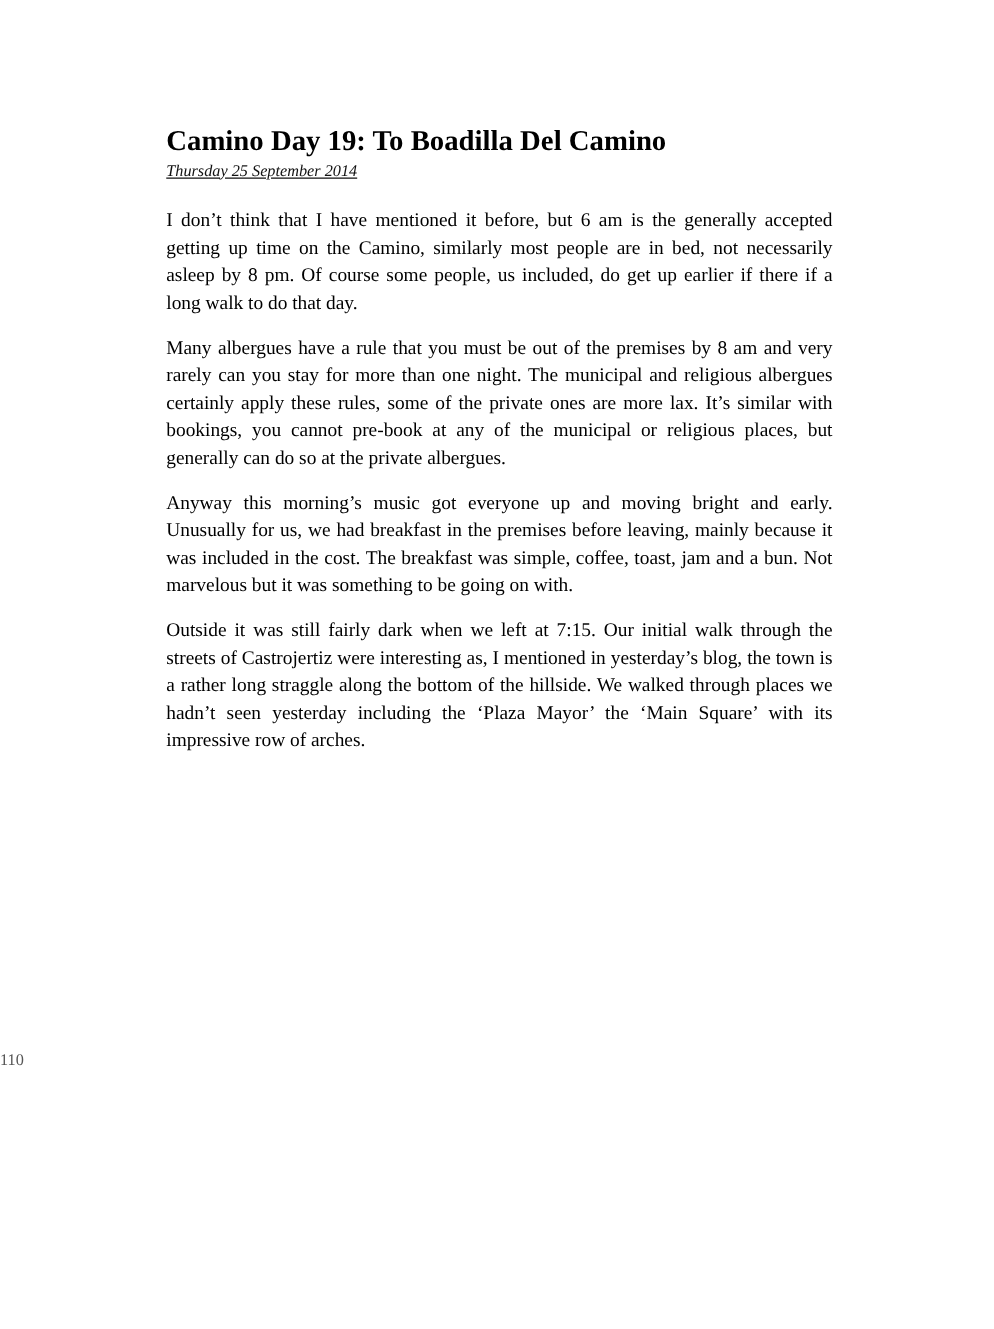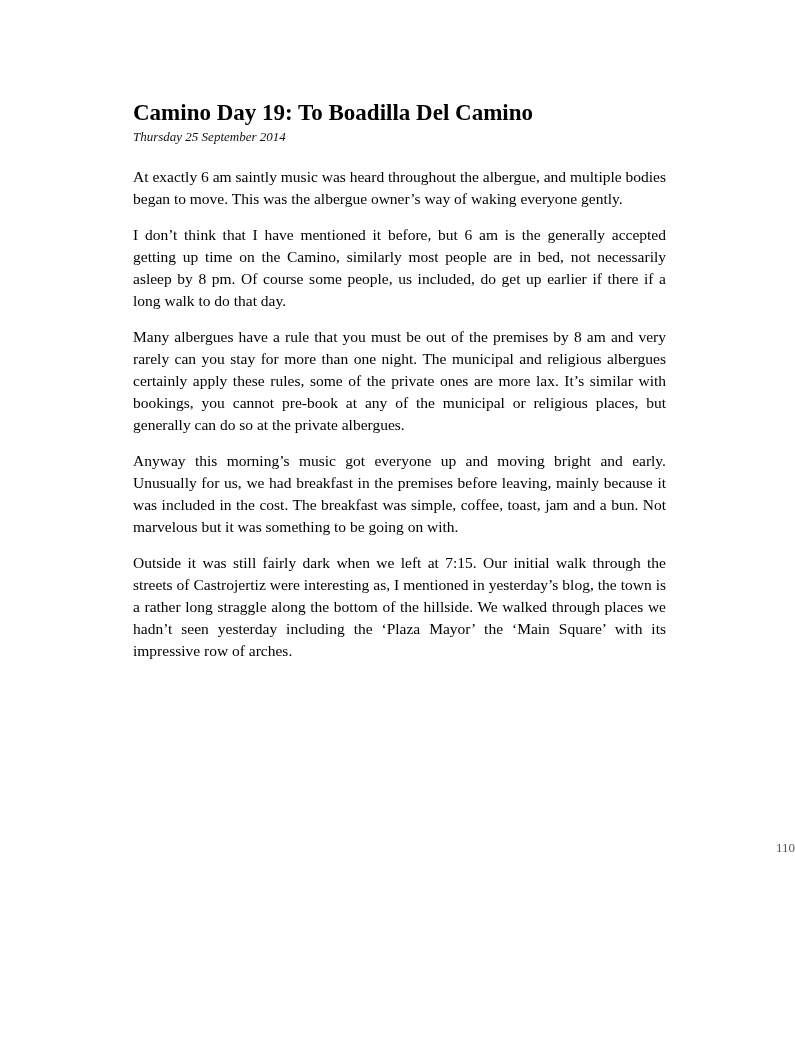--- a/index.html
+++ b/index.html
@@ -28,50 +28,50 @@
     font-weight: bold;
     line-height: 1.2;
     font-family: "Liberation Serif", serif;
     color: #000000;
   }
   .date-line {
     margin: 2px 0 0 0;
     font-size: 13px;
     font-style: italic;
     color: #111111;
+    text-decoration: underline;
   }
   .body-text {
     margin-top: 21px;
   }
   .body-text p {
     margin: 0 0 14px 0;
     font-size: 15.5px;
     line-height: 22px;
     text-align: justify;
     color: #000000;
   }
   .page-number {
     position: absolute;
     left: 0;
     bottom: 28px;
     width: 100%;
-    text-align: right;
+    text-align: left;
     font-size: 13px;
     color: #555555;
   }
 </style>
 </head>
 <body>
 
 <div class="page">
   <div class="content">
     <h1 class="title">Camino Day 19: To Boadilla Del Camino</h1>
     <p class="date-line">Thursday 25 September 2014</p>
     <div class="body-text">
-      <p>At exactly 6 am saintly music was heard throughout the albergue, and multiple bodies began to move. This was the albergue owner’s way of waking everyone gently.</p>
       <p>I don’t think that I have mentioned it before, but 6 am is the generally accepted getting up time on the Camino, similarly most people are in bed, not necessarily asleep by 8 pm. Of course some people, us included, do get up earlier if there if a long walk to do that day.</p>
       <p>Many albergues have a rule that you must be out of the premises by 8 am and very rarely can you stay for more than one night. The municipal and religious albergues certainly apply these rules, some of the private ones are more lax. It’s similar with bookings, you cannot pre-book at any of the municipal or religious places, but generally can do so at the private albergues.</p>
       <p>Anyway this morning’s music got everyone up and moving bright and early. Unusually for us, we had breakfast in the premises before leaving, mainly because it was included in the cost. The breakfast was simple, coffee, toast, jam and a bun. Not marvelous but it was something to be going on with.</p>
       <p>Outside it was still fairly dark when we left at 7:15. Our initial walk through the streets of Castrojertiz were interesting as, I mentioned in yesterday’s blog, the town is a rather long straggle along the bottom of the hillside. We walked through places we hadn’t seen yesterday including the ‘Plaza Mayor’ the ‘Main Square’ with its impressive row of arches.</p>
     </div>
   </div>
   <div class="page-number">110</div>
 </div>
 
 </body></html>

